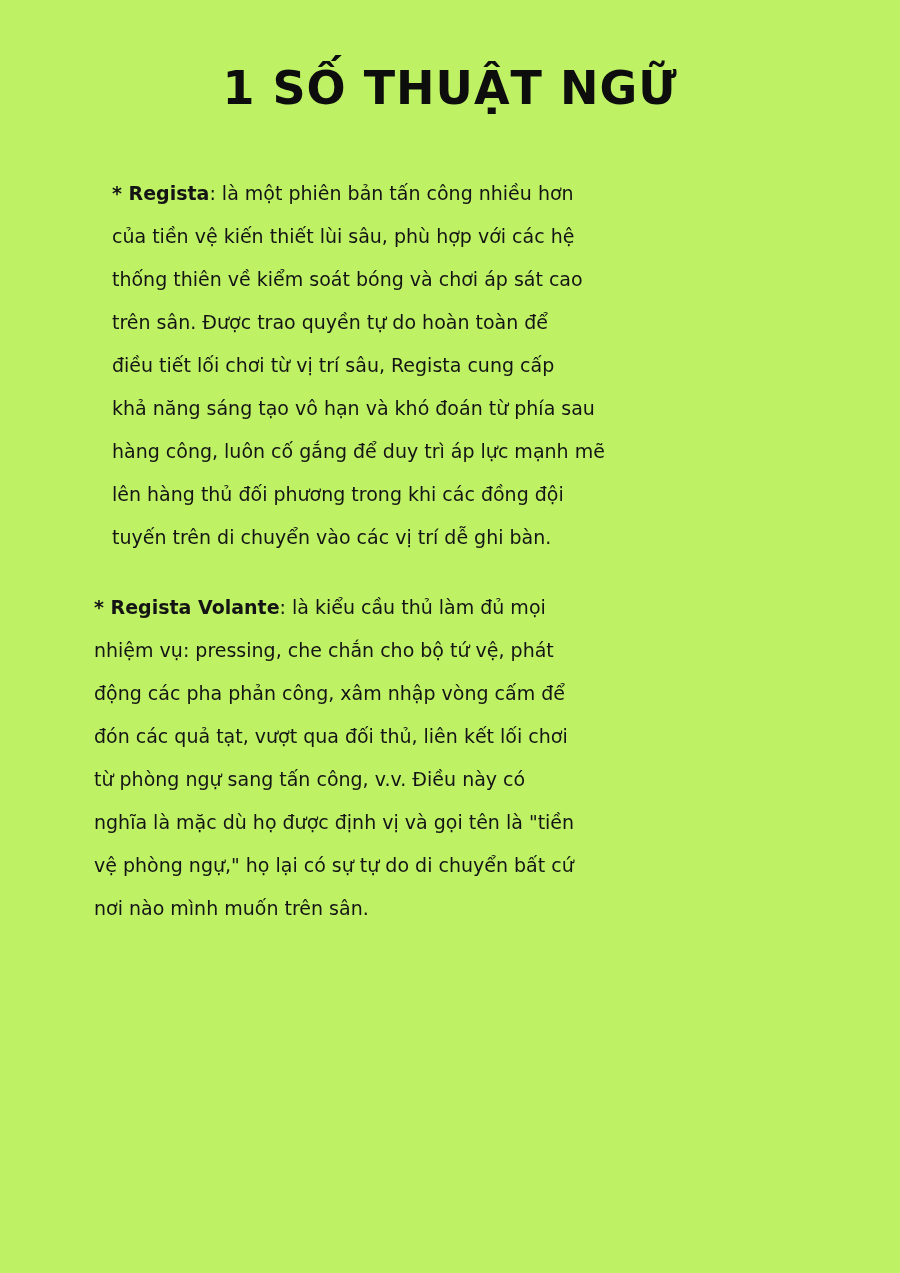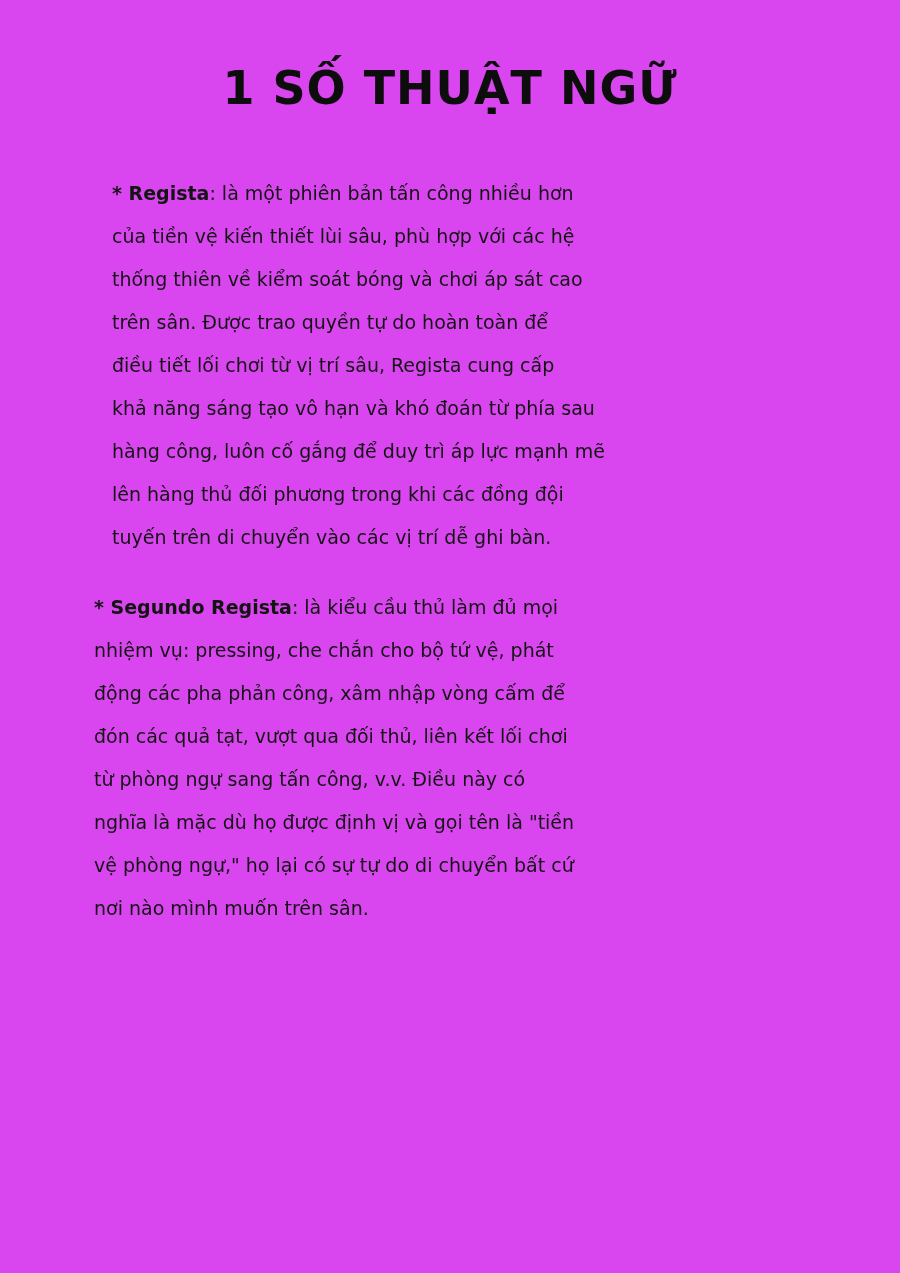--- a/index.html
+++ b/index.html
@@ -11,21 +11,21 @@
     height: 1273px;
     background: #ffffff;
     color: #111111;
     font-family: "DejaVu Sans", sans-serif;
     overflow: hidden;
   }
   .page {
     position: relative;
     width: 900px;
     height: 1273px;
-    background: #d946ef;
+    background: #bef264;
   }
   .doc-title {
     margin: 0;
     padding-top: 62px;
     text-align: center;
     font-size: 46px;
     line-height: 52px;
     font-weight: 700;
     letter-spacing: 1px;
     color: #0d0d0d;
@@ -56,21 +56,21 @@
   <div class="para para-regista"><span class="term">* Regista</span><span>: là một phiên bản tấn công nhiều hơn
 của tiền vệ kiến thiết lùi sâu, phù hợp với các hệ
 thống thiên về kiểm soát bóng và chơi áp sát cao
 trên sân. Được trao quyền tự do hoàn toàn để
 điều tiết lối chơi từ vị trí sâu, Regista cung cấp
 khả năng sáng tạo vô hạn và khó đoán từ phía sau
 hàng công, luôn cố gắng để duy trì áp lực mạnh mẽ
 lên hàng thủ đối phương trong khi các đồng đội
 tuyến trên di chuyển vào các vị trí dễ ghi bàn.</span></div>
 
-  <div class="para para-segundo"><span class="term">* Segundo Regista</span><span>: là kiểu cầu thủ làm đủ mọi
+  <div class="para para-segundo"><span class="term">* Regista Volante</span><span>: là kiểu cầu thủ làm đủ mọi
 nhiệm vụ: pressing, che chắn cho bộ tứ vệ, phát
 động các pha phản công, xâm nhập vòng cấm để
 đón các quả tạt, vượt qua đối thủ, liên kết lối chơi
 từ phòng ngự sang tấn công, v.v. Điều này có
 nghĩa là mặc dù họ được định vị và gọi tên là "tiền
 vệ phòng ngự," họ lại có sự tự do di chuyển bất cứ
 nơi nào mình muốn trên sân.</span></div>
 
 </div>
 

